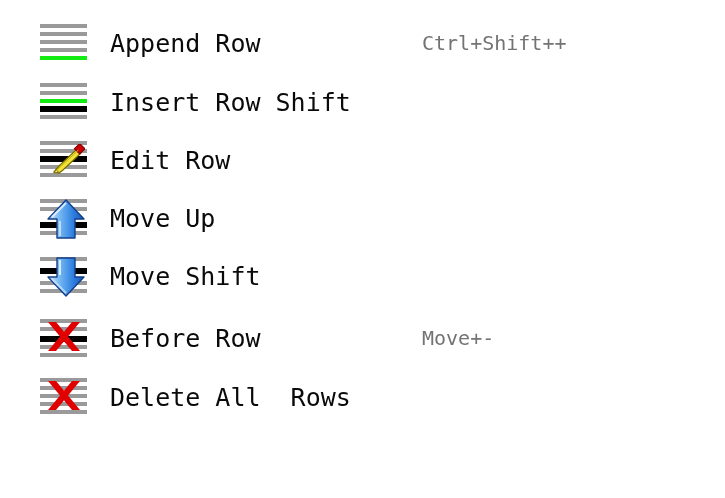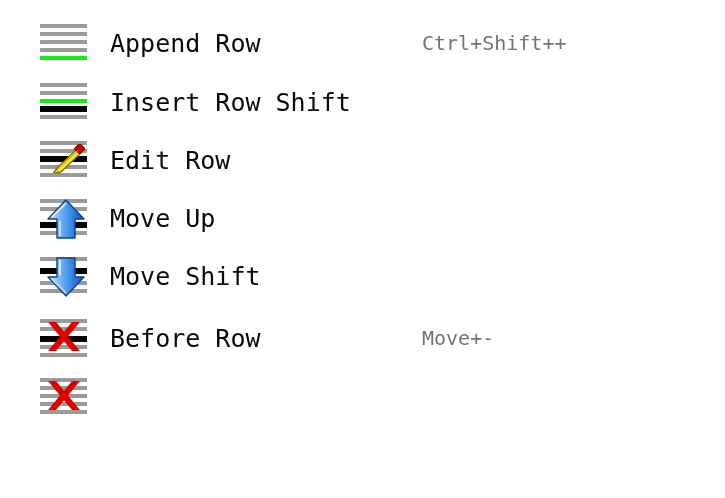--- a/index.html
+++ b/index.html
@@ -258,16 +258,17 @@
         <div class="ln s3"></div>
         <div class="ln s4"></div>
       </div>
       <svg class="xmark" viewBox="0 0 40 38">
         <g fill="#e00000">
           <polygon points="4,3 12,3 36,32 28,32"></polygon>
           <polygon points="28,3 36,3 12,32 4,32"></polygon>
         </g>
       </svg>
     </div>
+    <span class="label">Delete All  Rows</span>
     <span class="shortcut"></span>
   </div>
 
 </div>
 
 </body></html>

